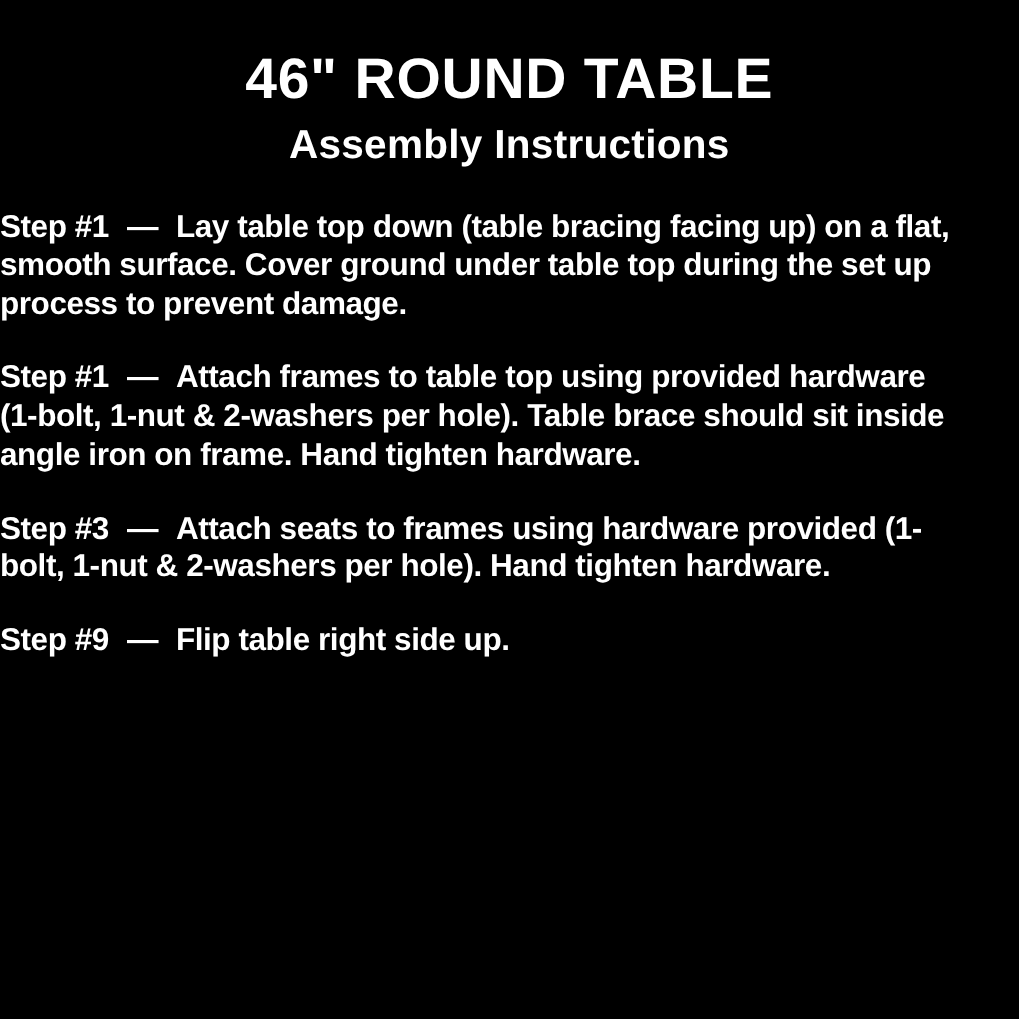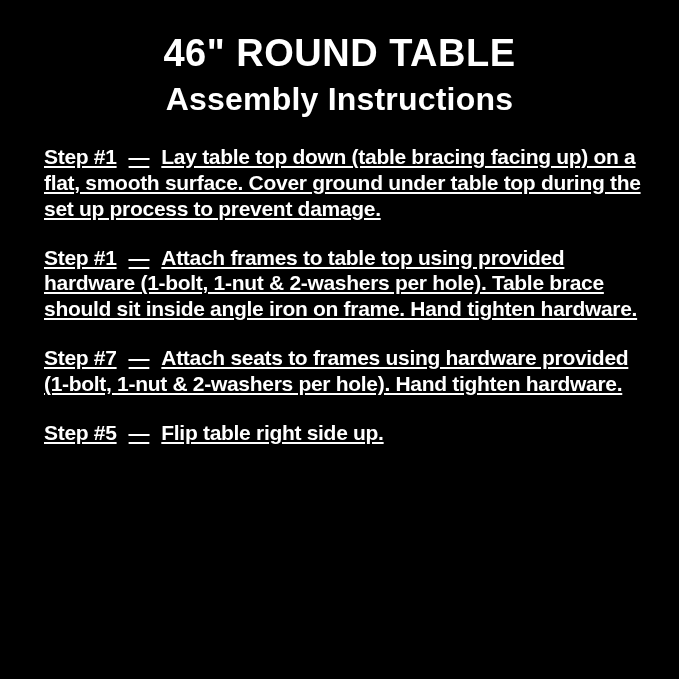--- a/index.html
+++ b/index.html
@@ -23,51 +23,49 @@
   }
   .title {
     text-align: center;
     font-size: 38px;
     line-height: 1.05;
     margin: 0 0 8px 0;
     letter-spacing: 0.5px;
   }
   .subtitle {
     text-align: center;
-    font-size: 32px;
+    font-size: 27px;
     line-height: 1.1;
     margin: 0 0 27px 0;
     letter-spacing: 0.2px;
   }
   .steps {
-    margin-left: 44px;
     margin-right: 38px;
     font-size: 21px;
     line-height: 1.23;
     letter-spacing: -0.3px;
-    text-decoration: underline;
   }
   .step {
     margin: 0 0 23px 0;
   }
   .dash {
     margin: 0 12px;
   }
 </style>
 </head>
 <body>
 
 <div class="page">
   <h1 class="title">46" ROUND TABLE</h1>
   <h2 class="subtitle">Assembly Instructions</h2>
 
   <div class="steps">
     <p class="step"><span>Step #1</span><span class="dash">—</span><span>Lay table top down (table bracing facing up) on a flat, smooth surface. Cover ground under table top during the set up process to prevent damage.</span></p>
 
     <p class="step"><span>Step #1</span><span class="dash">—</span><span>Attach frames to table top using provided hardware (1-bolt, 1-nut &amp; 2-washers per hole). Table brace should sit inside angle iron on frame. Hand tighten hardware.</span></p>
 
-    <p class="step"><span>Step #7</span><span class="dash">—</span><span>Attach seats to frames using hardware provided (1-bolt, 1-nut &amp; 2-washers per hole). Hand tighten hardware.</span></p>
+    <p class="step"><span>Step #3</span><span class="dash">—</span><span>Attach seats to frames using hardware provided (1-bolt, 1-nut &amp; 2-washers per hole). Hand tighten hardware.</span></p>
 
 
-    <p class="step"><span>Step #5</span><span class="dash">—</span><span>Flip table right side up.</span></p>
+    <p class="step"><span>Step #9</span><span class="dash">—</span><span>Flip table right side up.</span></p>
 
   </div>
 </div>
 
 </body></html>

